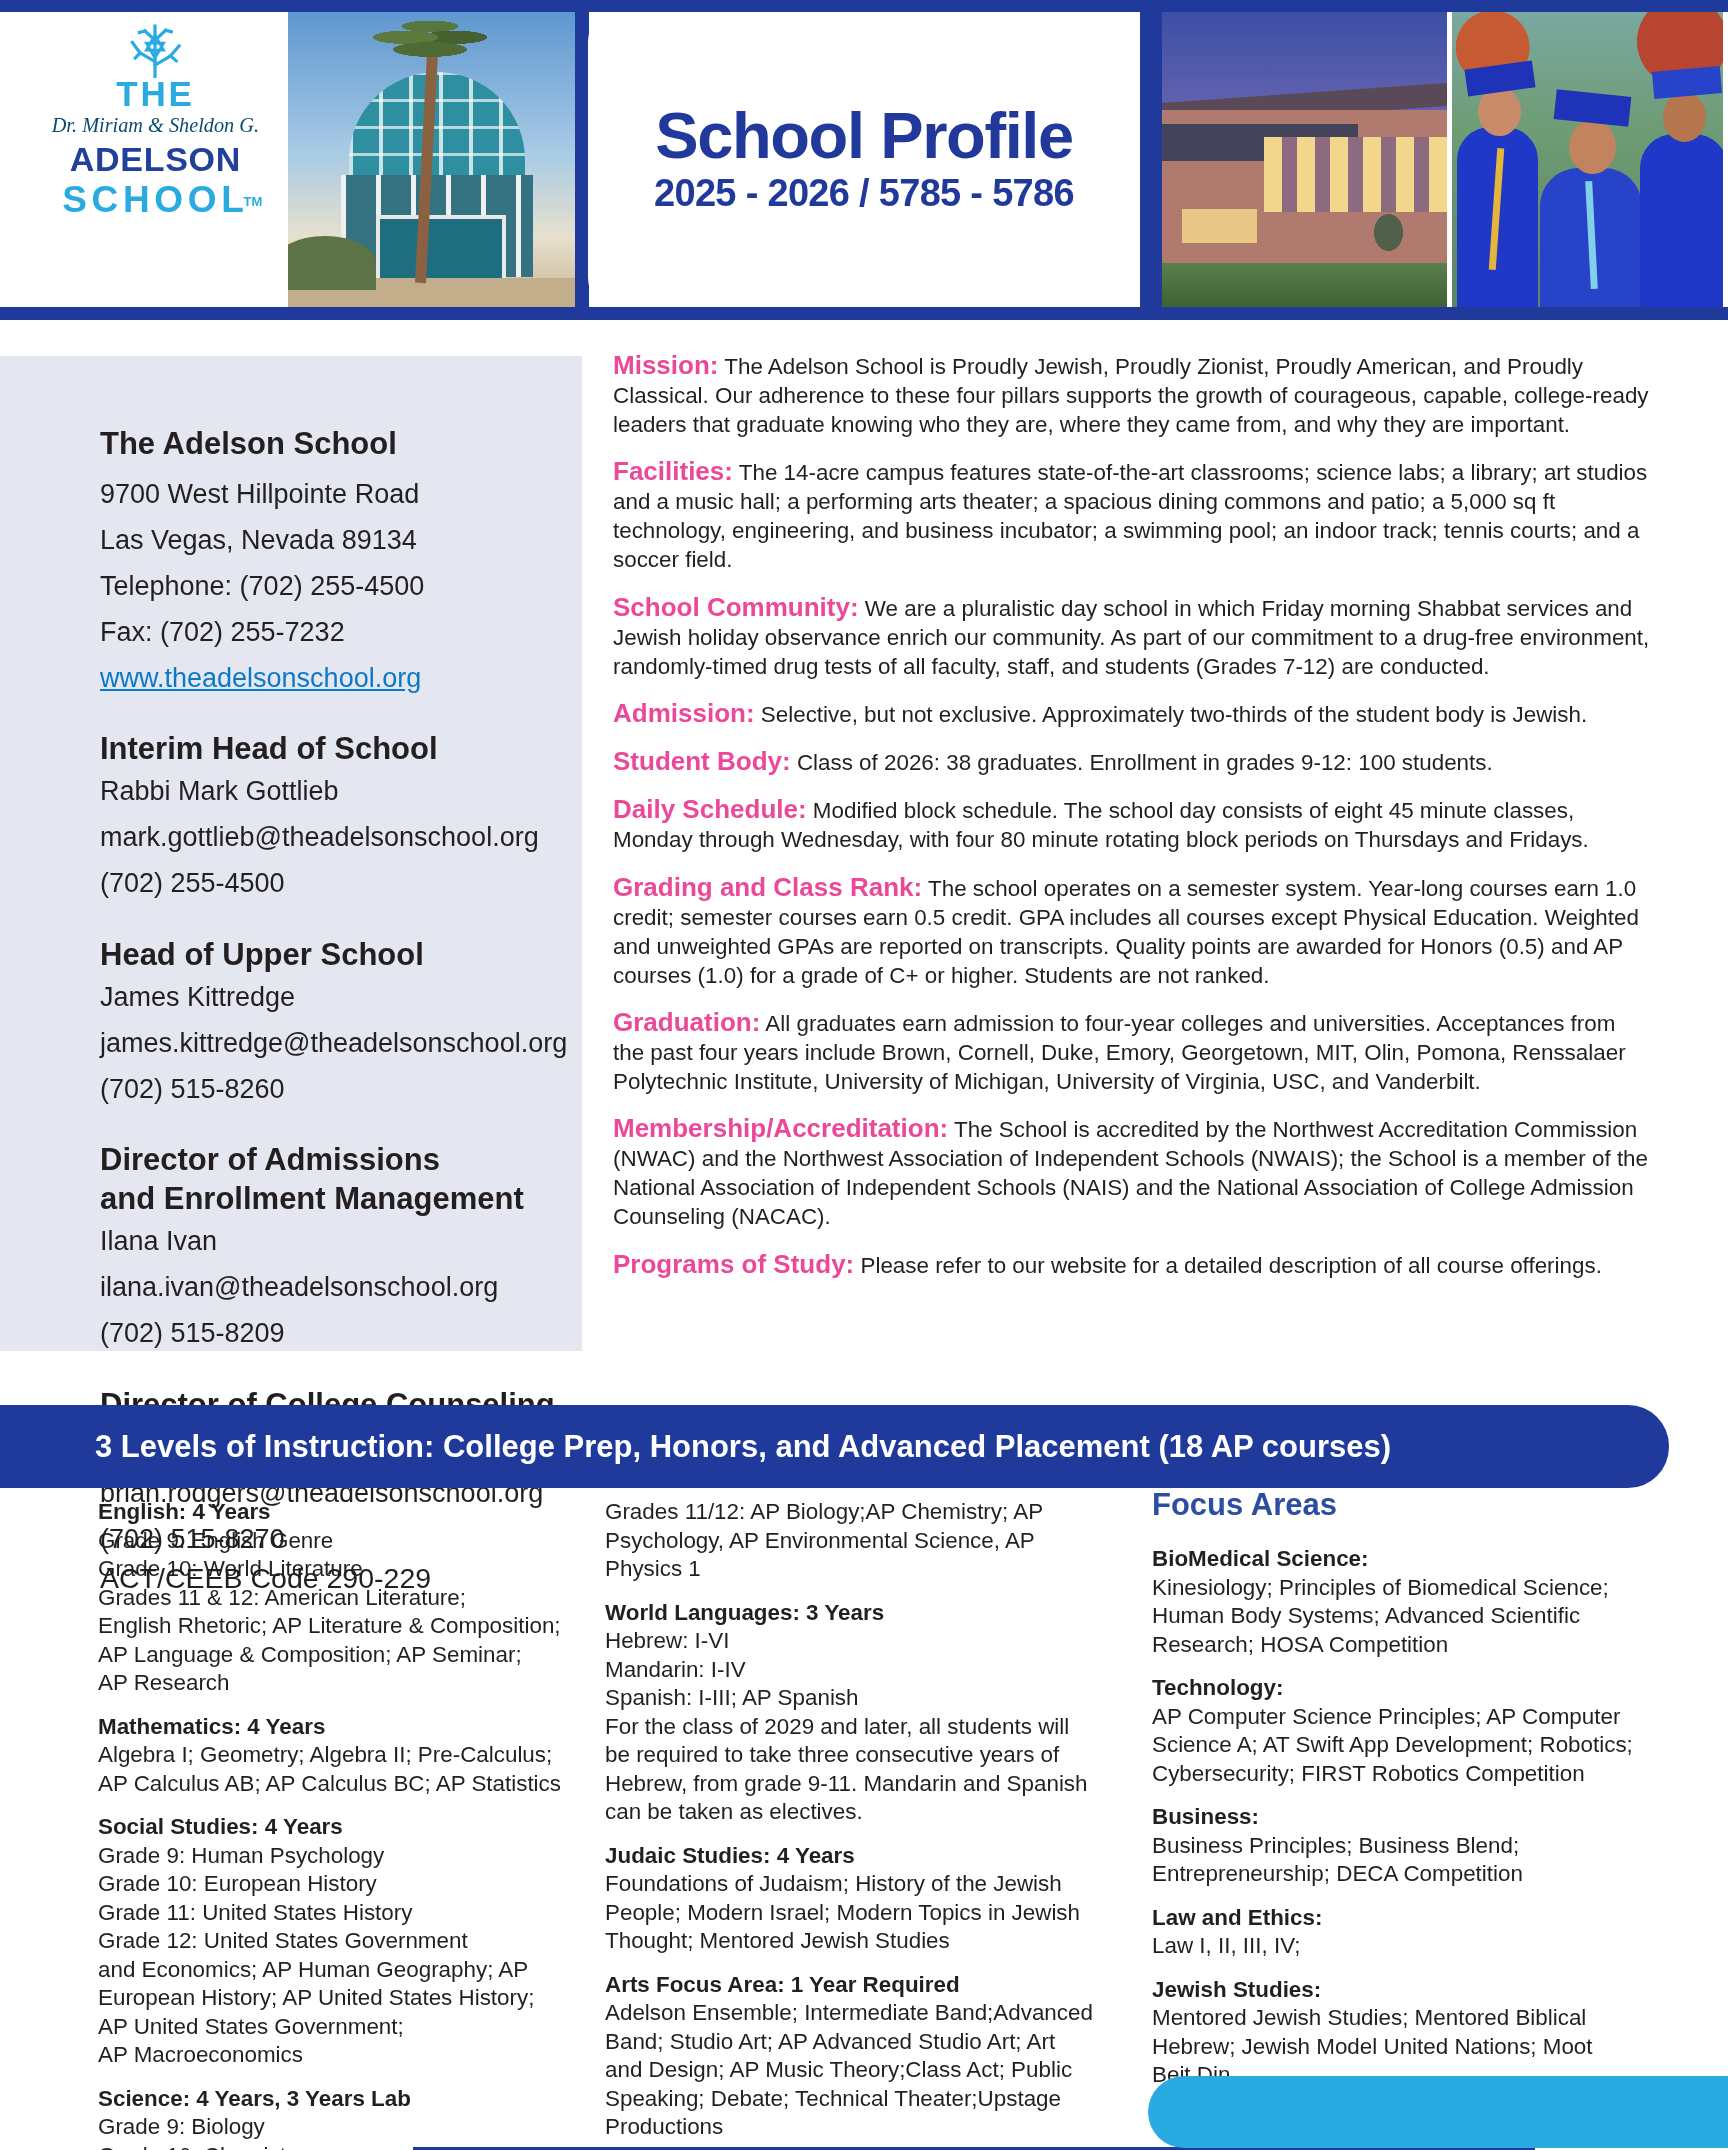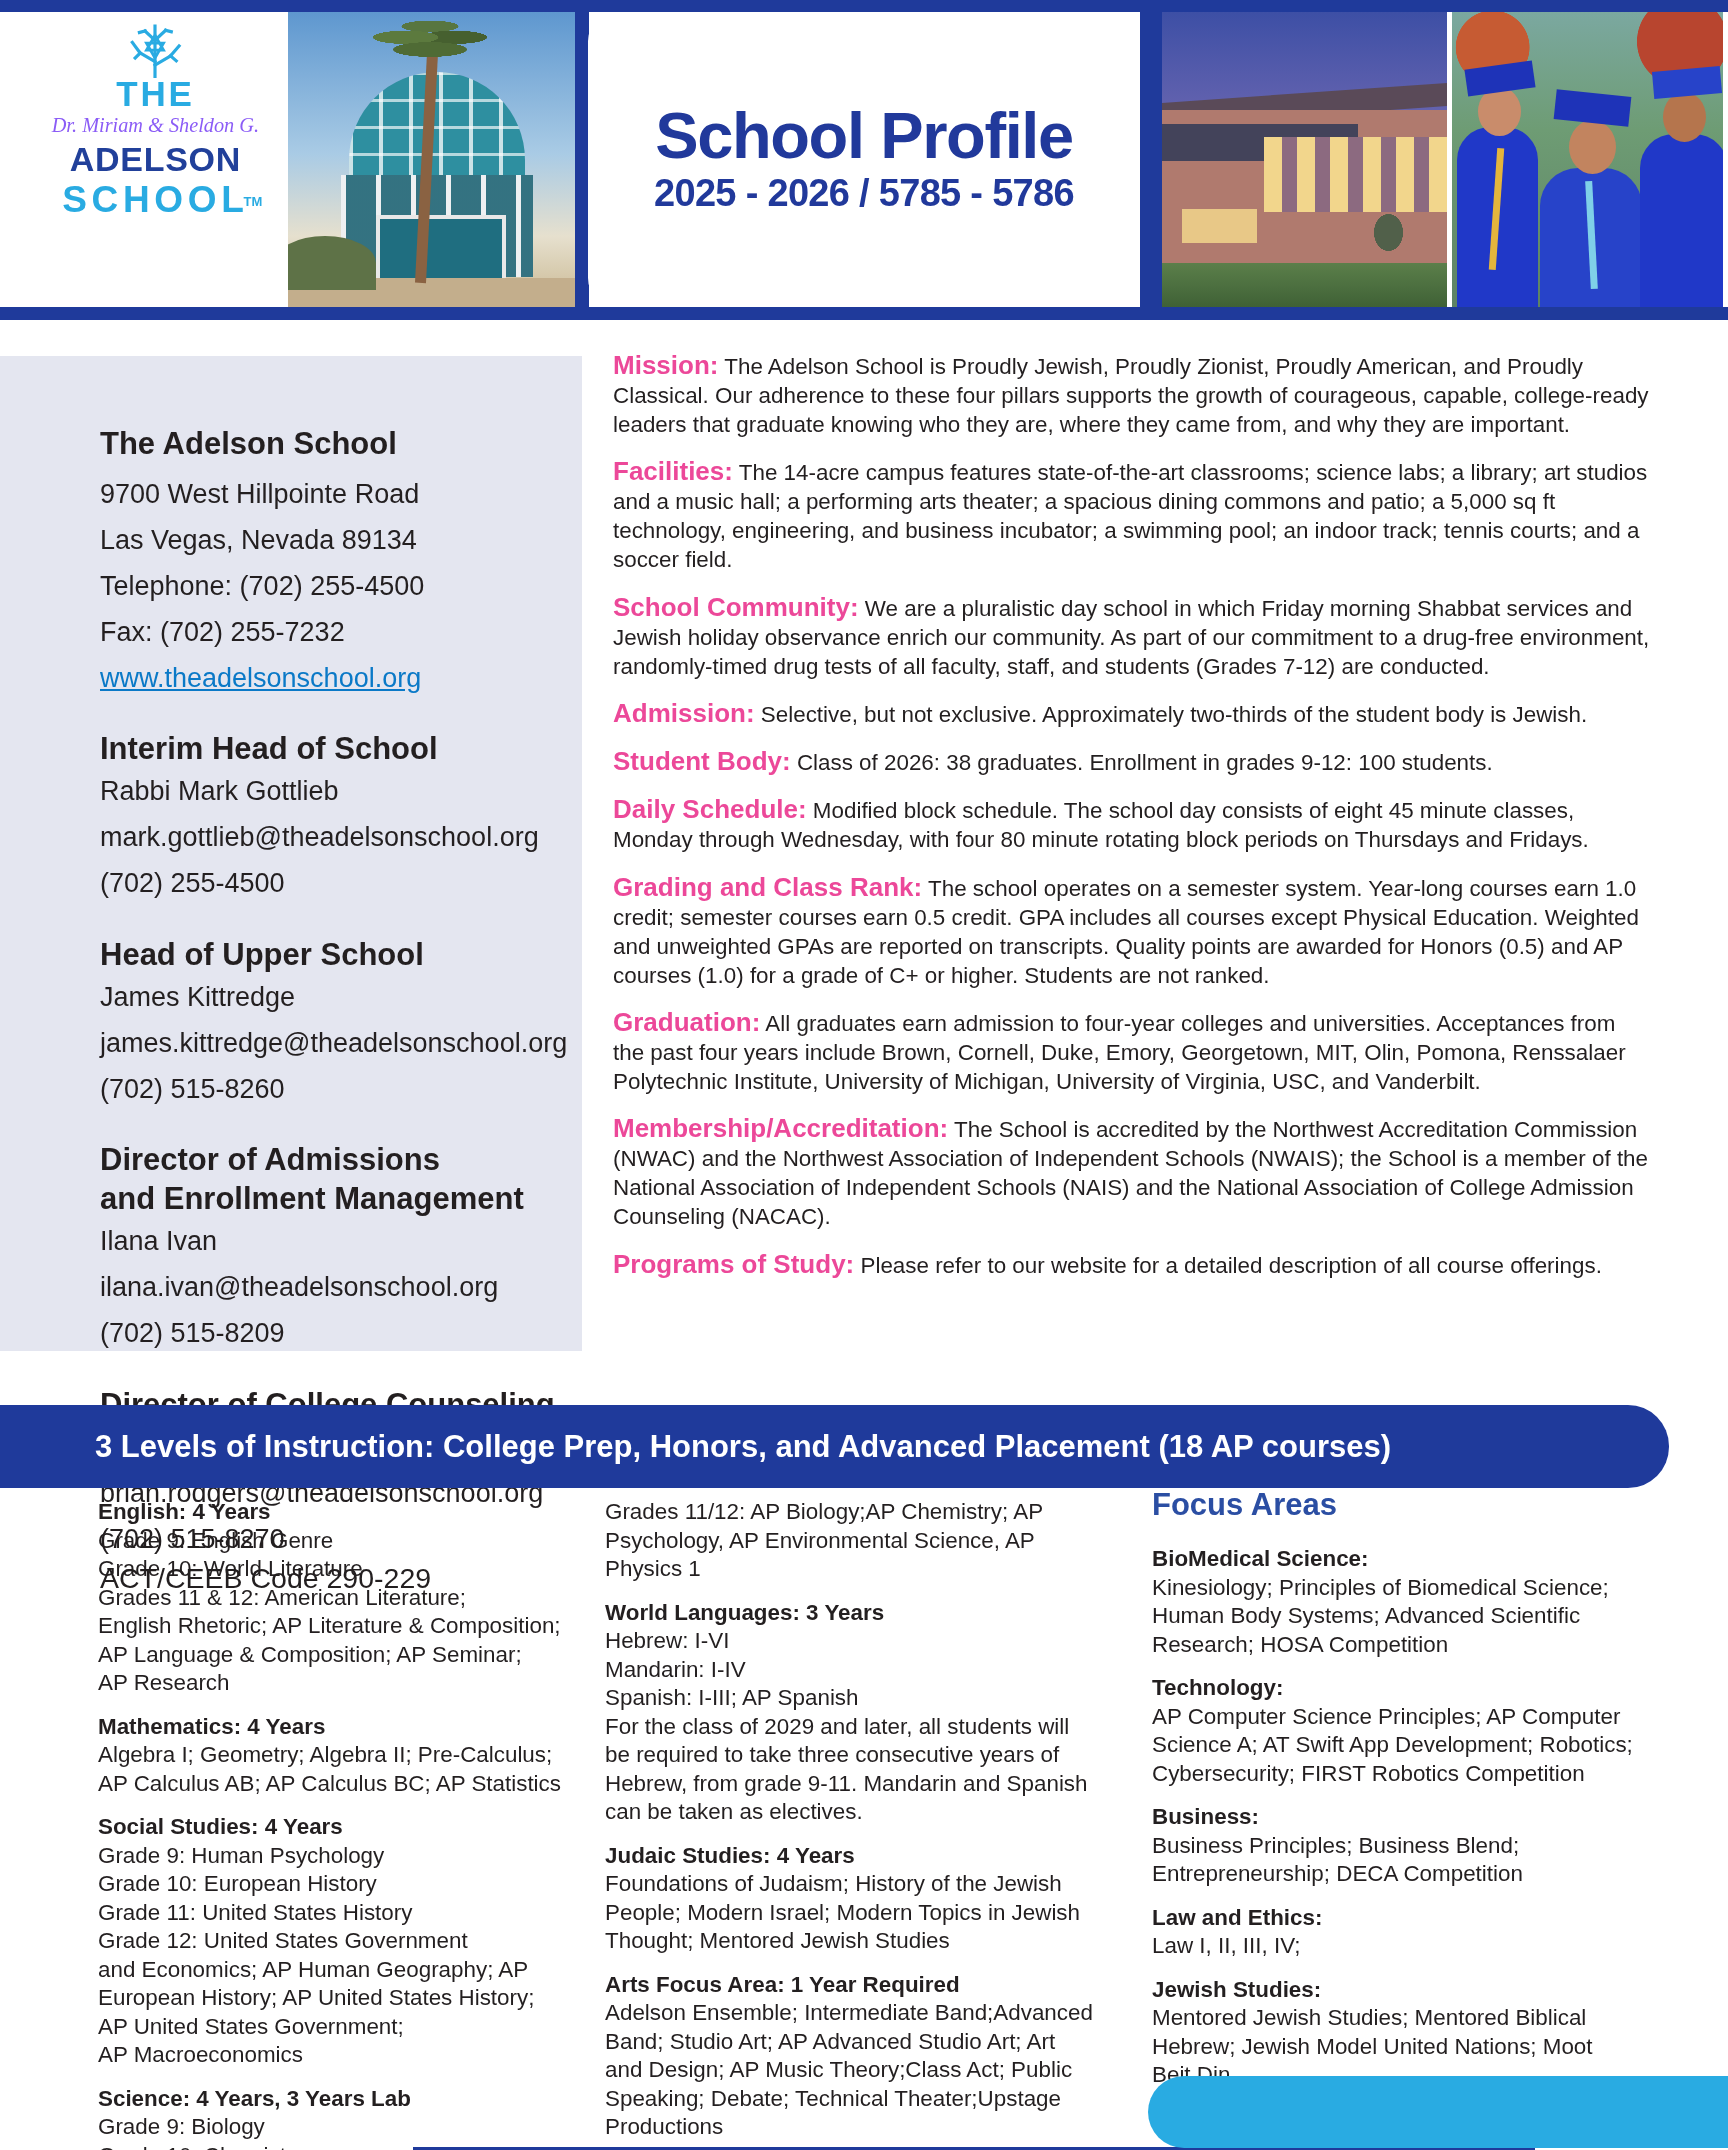--- a/index.html
+++ b/index.html
@@ -9,21 +9,21 @@
   }
   
   .strip{position:absolute;left:0;width:1728px;background:#1F3A9B;}
   .strip-top{top:0;height:12.2px;}
   .strip-bottom{top:307px;height:13px;}
   .hdr-divider{position:absolute;top:12.2px;height:295px;background:#1F3A9B;}
   .logo-panel{position:absolute;left:22.4px;top:12.2px;width:266px;height:207px;background:#fff;
     display:flex;flex-direction:column;align-items:center;}
   .logo-tree{margin-top:6.8px;}
   .logo-the{color:#29ABE2;font-weight:bold;font-size:35px;letter-spacing:2.7px;line-height:35px;margin-top:-2.7px;}
-  .logo-names{color:#8b5cf6;font-family:"Liberation Serif", serif;font-style:italic;font-size:20.3px;line-height:26px;margin-top:1.4px;}
+  .logo-names{color:#0c4a6e;font-family:"Liberation Serif", serif;font-style:italic;font-size:20.3px;line-height:26px;margin-top:1.4px;}
   .logo-adelson{color:#21409A;font-weight:bold;font-size:34px;line-height:43px;letter-spacing:0.7px;}
   .logo-school{color:#29ABE2;font-weight:bold;font-size:37px;line-height:38px;letter-spacing:4.7px;position:relative;}
   .logo-tm{font-size:13px;letter-spacing:0;position:absolute;top:1.4px;right:-13.6px;}
   .photo{position:absolute;top:12.2px;height:295px;overflow:hidden;}
   .title-panel{position:absolute;left:588px;top:12.2px;width:552px;height:295px;background:#fff;
     display:flex;flex-direction:column;align-items:center;justify-content:center;border-radius:29px;}
   .title-main{color:#21399B;font-weight:bold;font-size:65px;letter-spacing:-1.4px;line-height:68px;}
   .title-sub{color:#21399B;font-weight:bold;font-size:38px;letter-spacing:-0.7px;line-height:47px;}
   
   .art{position:absolute;}

